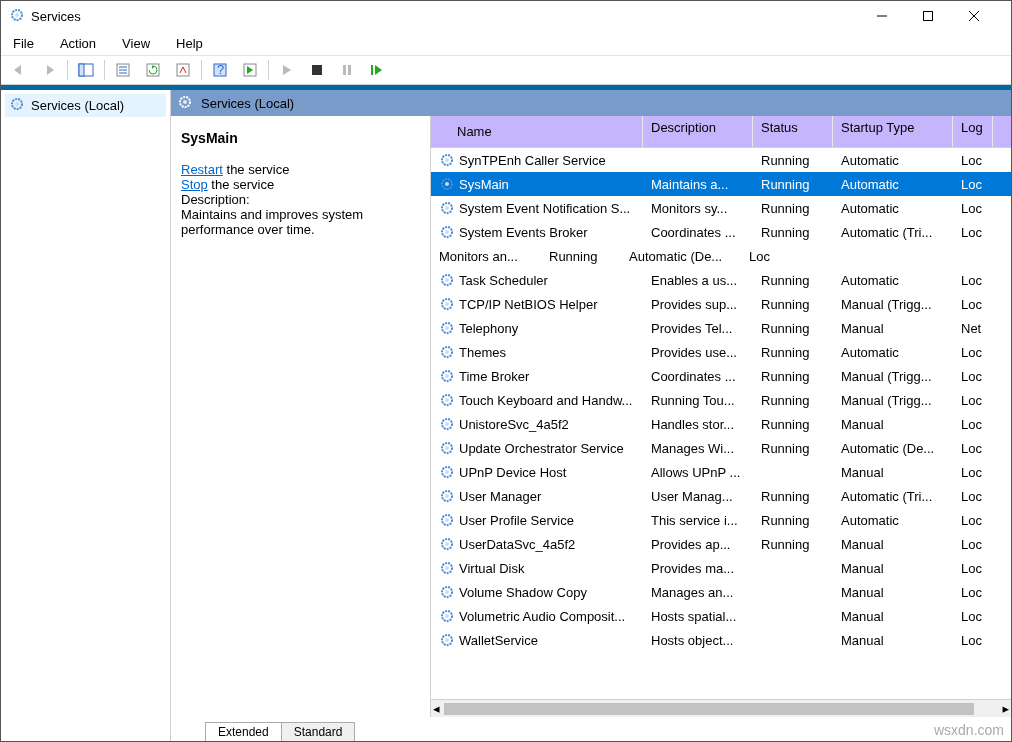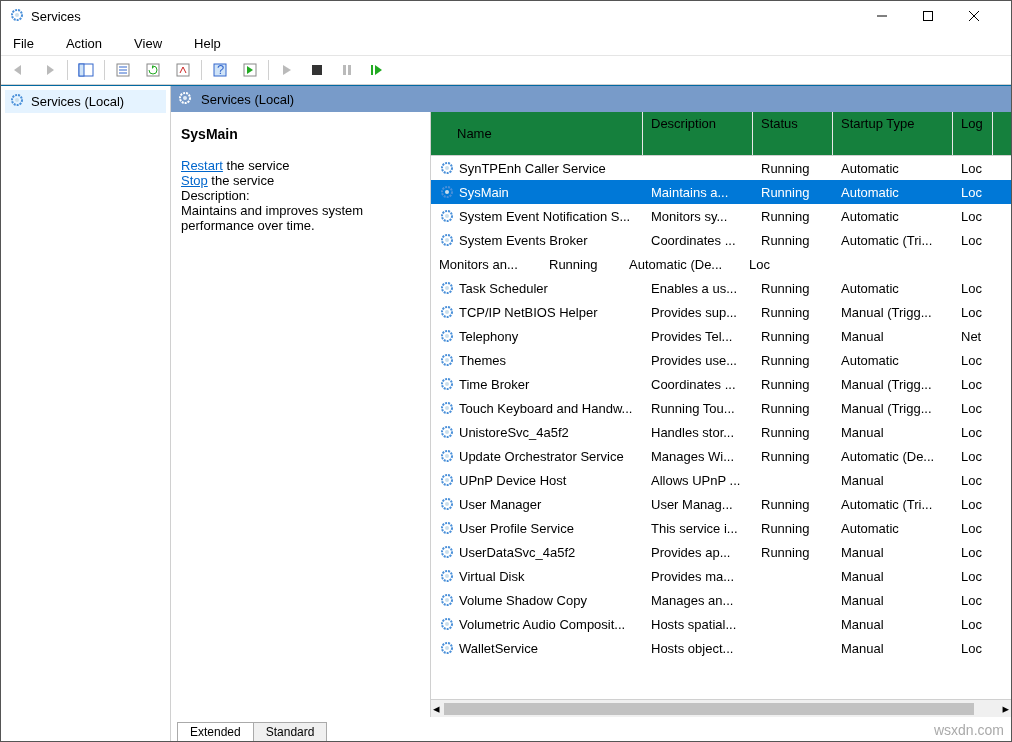--- a/index.html
+++ b/index.html
@@ -2,54 +2,54 @@
 <html><head>
 <meta charset="utf-8">
 <style>
 * { box-sizing: border-box; margin: 0; padding: 0; font-family: "Segoe UI", Tahoma, sans-serif; font-size: 13px; }
 body { background: #fff; color: #000; width: 1012px; height: 742px; overflow: hidden; }
 .window { width: 1012px; height: 742px; border: 1px solid #555; background: #fff; display: flex; flex-direction: column; }
 .titlebar { height: 30px; display: flex; align-items: center; padding: 0 14px 0 8px; }
 .titlebar .title { flex: 1; font-size: 13px; }
 .titlebar .gear { margin-right: 6px; }
 .winbtn { width: 46px; height: 30px; display: flex; align-items: center; justify-content: center; }
-.menubar { height: 24px; display: flex; align-items: center; padding: 0 8px; gap: 24px; font-size: 13px; }
+.menubar { height: 24px; display: flex; align-items: center; padding: 0 8px; gap: 18px; font-size: 13px; }
 .menubar span { padding: 2px 4px; }
 .toolbar { height: 30px; display: flex; align-items: center; padding: 0 4px; border-top: 1px solid #e5e5e5; border-bottom: 1px solid #d0d0d0; gap: 2px; }
 .tbbtn { width: 28px; height: 26px; display: flex; align-items: center; justify-content: center; border: 1px solid transparent; }
 .tbbtn.sep { width: 1px; background: #d0d0d0; margin: 0 2px; height: 20px; border: none; }
 .tbbtn.disabled svg, .tbbtn.disabled span { opacity: 0.4; }
-.main { flex: 1; display: flex; border-top: 1px solid #0369a1; min-height: 0; }
+.main { flex: 1; display: flex; border-top: 5px solid #0369a1; min-height: 0; }
 .leftpane { width: 170px; border-right: 1px solid #d0d0d0; padding: 4px; background: #fff; }
 .treecell { display: flex; align-items: center; gap: 6px; padding: 2px 4px; background: #e5f3ff; }
 .rightpane { flex: 1; display: flex; flex-direction: column; min-width: 0; }
 .rheader { height: 26px; background: #789bc9; display: flex; align-items: center; gap: 8px; padding: 0 6px; color: #000; }
 .rbody { flex: 1; display: flex; background: #fff; min-height: 0; }
 .infocol { width: 260px; padding: 14px 10px 10px 10px; border-right: 1px solid #d0d0d0; font-size: 13px; }
 .infocol .svcname { font-weight: bold; margin-bottom: 16px; font-size: 14px; }
 .infocol a { color: #0066cc; text-decoration: underline; }
 .infocol .dhead { }
 .listwrap { flex: 1; display: flex; flex-direction: column; position: relative; min-width: 0; }
-.listheader { height: 44px; display: flex; border-bottom: 1px solid #d0d0d0; background: #15803d; }
+.listheader { height: 32px; display: flex; border-bottom: 1px solid #d0d0d0; background: #c4b5fd; }
 .listheader > div { padding: 4px 8px; border-right: 1px solid #e8e8e8; white-space: nowrap; overflow: hidden; text-overflow: ellipsis; font-size: 13px; }
 .listrows { flex: 1; overflow-y: scroll; overflow-x: hidden; position: relative; }
 .row { height: 24px; display: flex; align-items: center; }
 .row > div { padding: 0 8px; white-space: nowrap; overflow: hidden; text-overflow: ellipsis; font-size: 13px; }
 .row.selected { background: #0078d7; color: #fff; }
 .col-name { width: 212px; display: flex; align-items: center; gap: 4px; }
 .col-desc { width: 110px; }
 .col-status { width: 80px; }
 .col-startup { width: 120px; }
 .col-logon { width: 40px; }
 .hscroll { height: 18px; background: #f0f0f0; display: flex; align-items: center; justify-content: space-between; padding: 0 2px; border-top: 1px solid #d0d0d0; }
 .hscroll .track { flex: 1; height: 12px; margin: 0 4px; background: #f0f0f0; position: relative; }
 .hscroll .thumb { position: absolute; left: 0; top: 0; height: 12px; width: 530px; background: #c2c2c2; }
 .tabs { height: 24px; display: flex; align-items: flex-end; padding-left: 6px; background: #fff; border-top: none; }
 .tab { padding: 2px 12px; border: 1px solid #aaa; border-bottom: none; font-size: 12px; background: #fff; position: relative; margin-right: -1px; }
-.tab.active { background: #fff; z-index: 2; }
+.tab.active { background: #fff; z-index: 2; margin-left: 28px; }
 .tab.inactive { background: #f0f0f0; }
 .gear-icon { width: 16px; height: 16px; display: inline-flex; align-items: center; justify-content: center; }
 .attribution { position: absolute; bottom: 4px; right: 8px; font-size: 14px; color: #aaa; }
 </style>
 </head>
 <body>
 
 <div class="window">
 
   <div class="titlebar">

